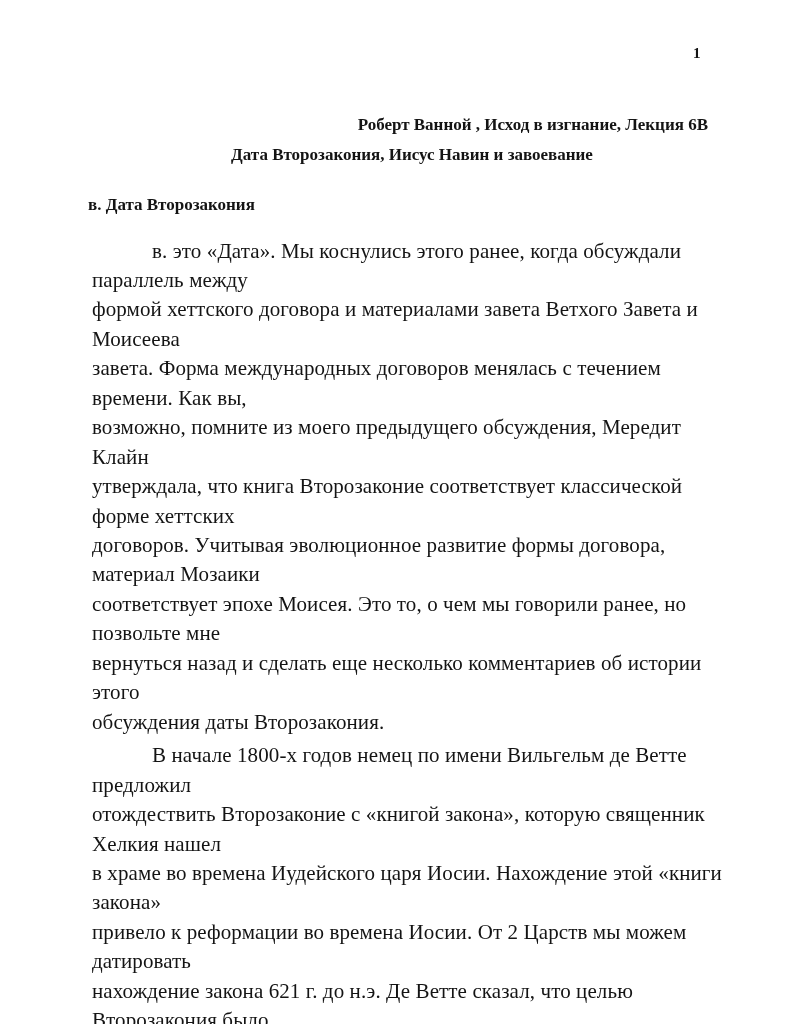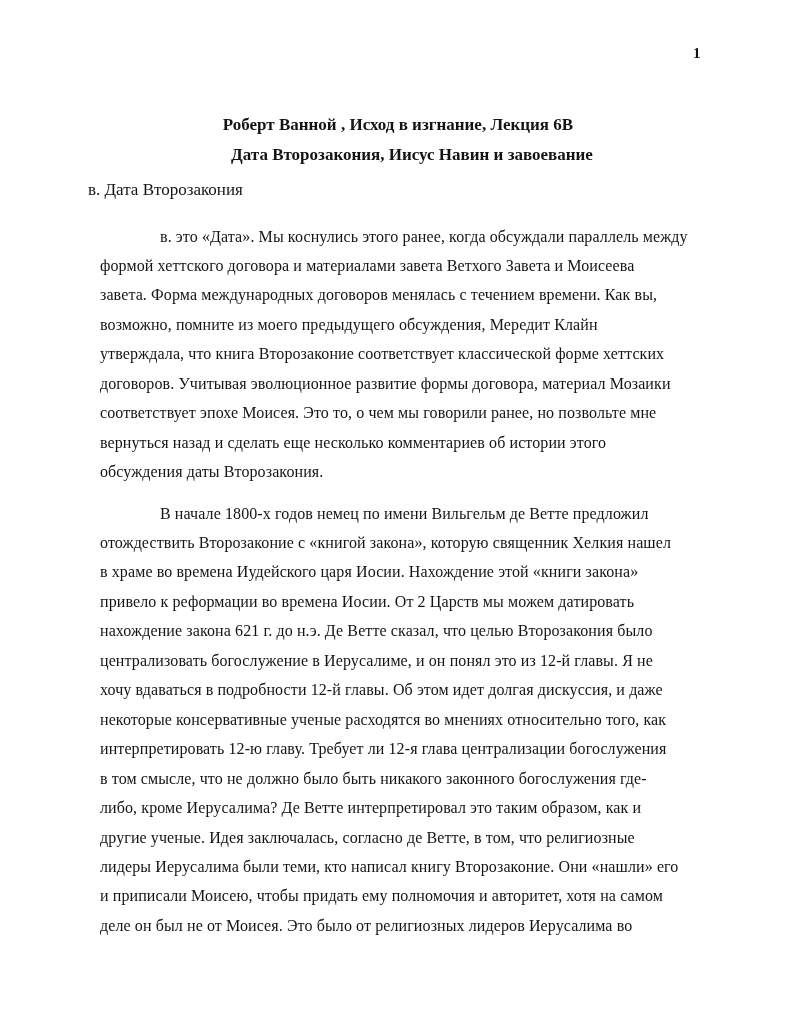--- a/index.html
+++ b/index.html
@@ -26,45 +26,46 @@
   }
   .content {
     position: absolute;
     left: 88px;
     top: 0;
     width: 648px;
     padding-top: 110px;
   }
   .title {
     width: 620px;
-    text-align: center;
+    text-align: right;
     font-weight: bold;
     font-size: 17px;
     line-height: 29.5px;
     white-space: nowrap;
   }
   .subtitle {
     font-weight: bold;
     font-size: 17px;
     line-height: 29.5px;
     white-space: nowrap;
     text-align: center;
   }
   .section-heading {
-    margin-top: 6px;
+    margin-top: 21px;
     font-size: 17px;
     line-height: 29.5px;
     white-space: nowrap;
+    font-weight: bold;
   }
   .body-text {
     margin-top: 17px;
   }
   .para {
-    margin: 12px;
-    font-size: 16px;
+    margin: 4px;
+    font-size: 21px;
     line-height: 29.45px;
     white-space: pre-line;
     text-indent: 60px;
     letter-spacing: 0.1px;
   }
 </style>
 </head>
 <body>
 
 <div class="page">

